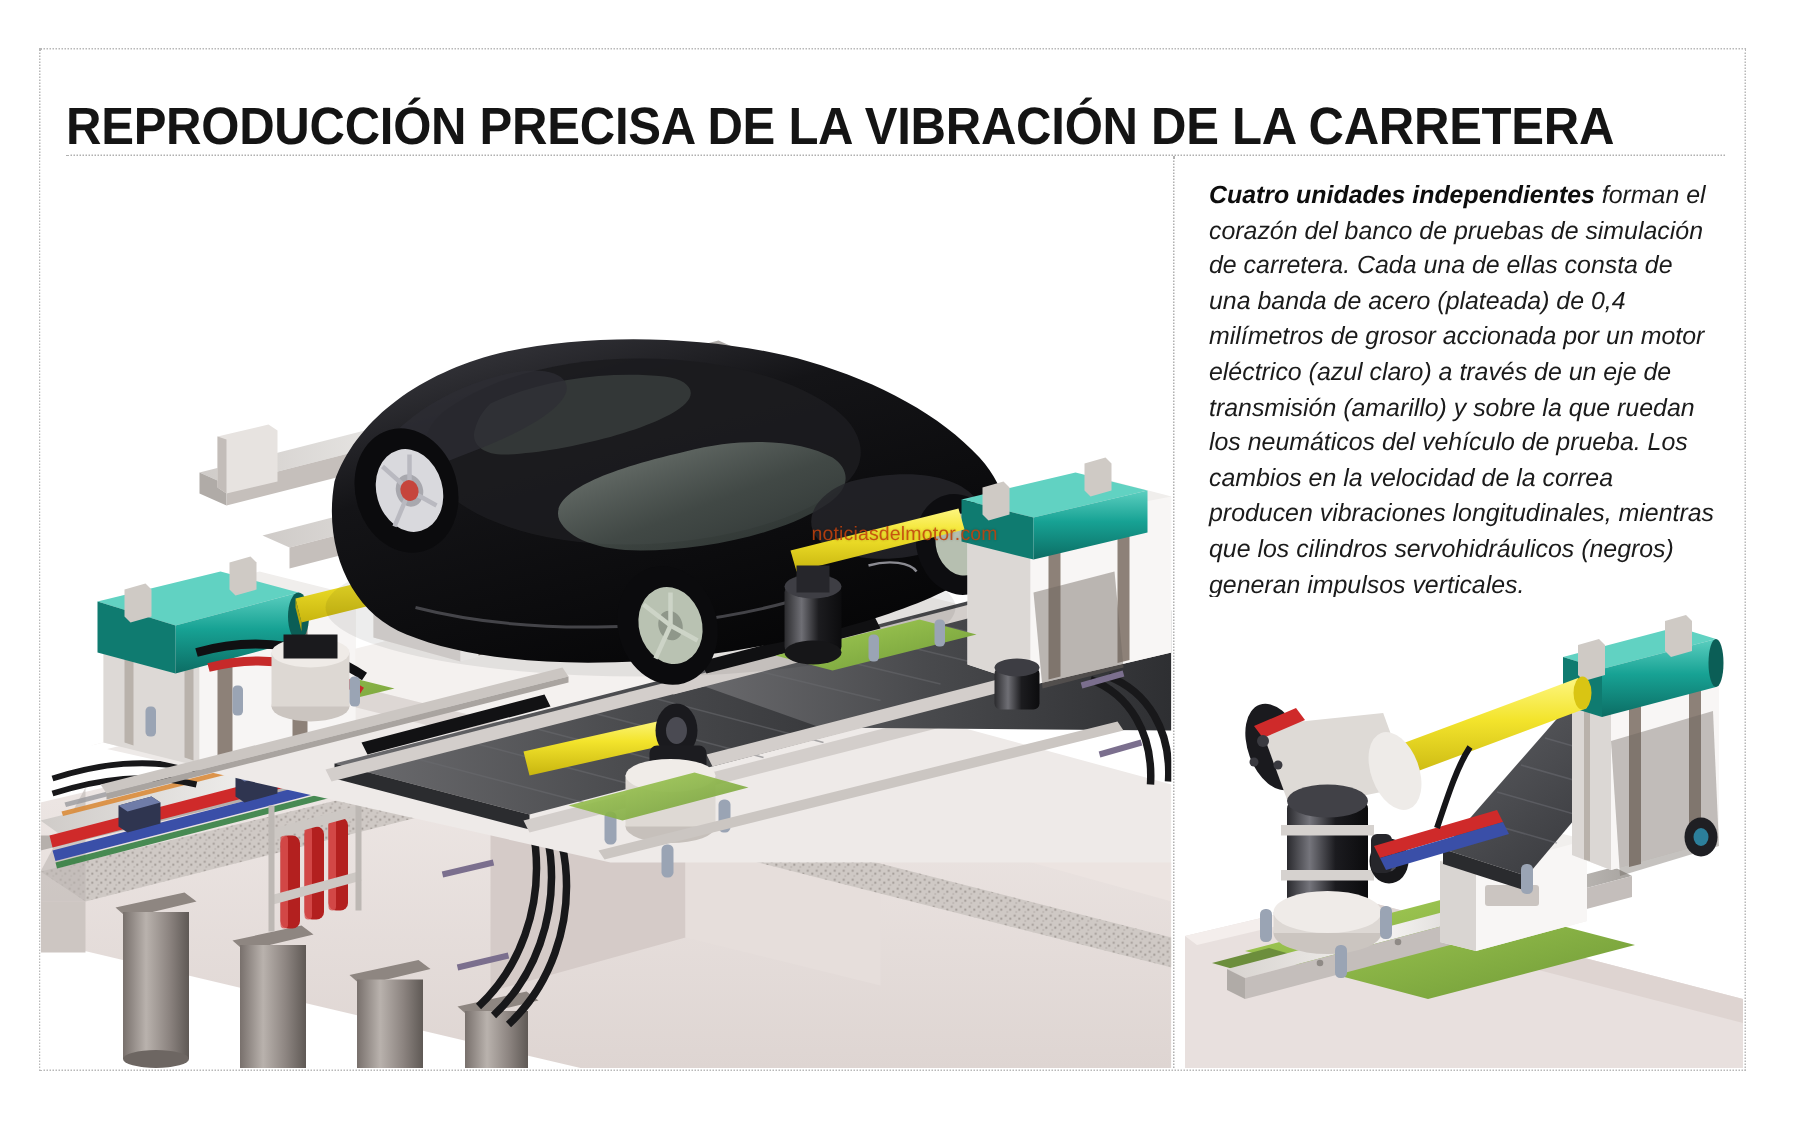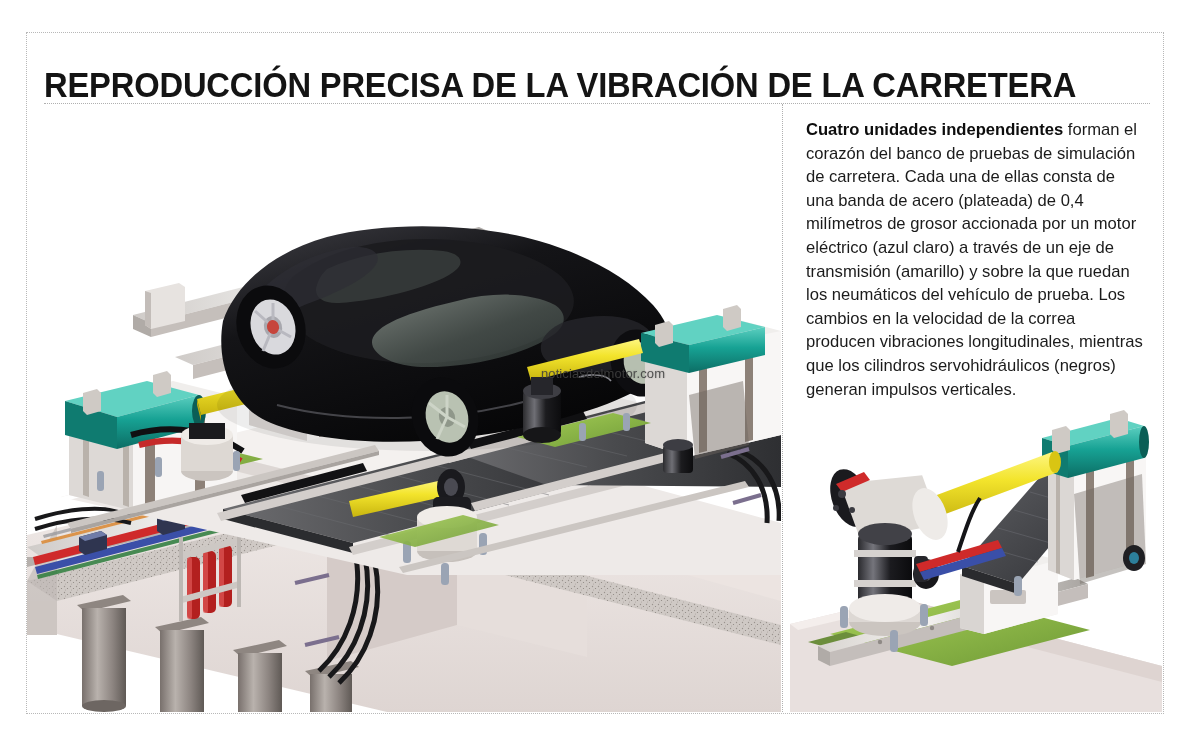--- a/index.html
+++ b/index.html
@@ -83,20 +83,21 @@
     top: 118px;
     width: 340px;
   }
   #body-paragraph {
     font-family: "Liberation Sans Narrow", "Liberation Sans", sans-serif;
     font-size: 16.6px;
     line-height: 23.6px;
     color: #1b1b1b;
     text-align: left;
     margin: 0;
+    font-style: italic;
   }
   #lead-phrase {
     font-weight: bold;
     color: #0d0d0d;
   }
 
   
   #inset-panel {
     position: absolute;
     left: 790px;
@@ -104,24 +105,24 @@
     width: 372px;
     height: 314px;
     overflow: hidden;
     background: #ffffff;
   }
 
   
   #watermark {
     position: absolute;
     left: 541px;
-    top: 366px;
+    top: 348px;
     font-family: "Liberation Sans", sans-serif;
     font-size: 13px;
-    color: #404040;
+    color: #c2410c;
     opacity: 0.88;
     letter-spacing: 0.1px;
     text-shadow: 0 0 2px rgba(0,0,0,0.25);
     white-space: nowrap;
     pointer-events: none;
     text-align: center;
   }
 </style>
 </head>
 <body>

